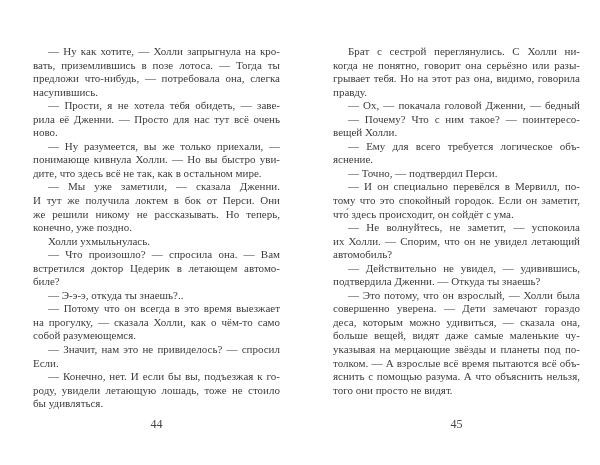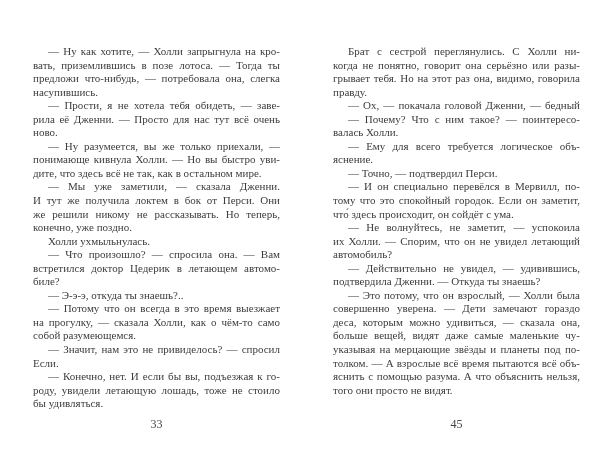--- a/index.html
+++ b/index.html
@@ -79,36 +79,36 @@
       <div class="line">роду, увидели летающую лошадь, тоже не стоило</div>
       <div class="line last">бы удивляться.</div>
     </div>
   <div class="page-text right" style="color: rgb(60, 60, 60);">
       <div class="line first">Брат с сестрой переглянулись. С Холли ни-</div>
       <div class="line">когда не понятно, говорит она серьёзно или разы-</div>
       <div class="line">грывает тебя. Но на этот раз она, видимо, говорила</div>
       <div class="line last">правду.</div>
       <div class="line first">— Ох, — покачала головой Дженни, — бедный</div>
       <div class="line first">— Почему? Что с ним такое? — поинтересо-</div>
-      <div class="line last">валась Холли.</div>
+      <div class="line last">вещей Холли.</div>
       <div class="line first">— Ему для всего требуется логическое объ-</div>
       <div class="line last">яснение.</div>
       <div class="line first last">— Точно, — подтвердил Перси.</div>
       <div class="line first">— И он специально перевёлся в Мервилл, по-</div>
       <div class="line">тому что это спокойный городок. Если он заметит,</div>
       <div class="line last">что́ здесь происходит, он сойдёт с ума.</div>
       <div class="line first">— Не волнуйтесь, не заметит, — успокоила</div>
       <div class="line">их Холли. — Спорим, что он не увидел летающий</div>
       <div class="line last">автомобиль?</div>
       <div class="line first">— Действительно не увидел, — удивившись,</div>
       <div class="line last">подтвердила Дженни. — Откуда ты знаешь?</div>
       <div class="line first">— Это потому, что он взрослый, — Холли была</div>
       <div class="line">совершенно уверена. — Дети замечают гораздо</div>
       <div class="line">деса, которым можно удивиться, — сказала она,</div>
       <div class="line">больше вещей, видят даже самые маленькие чу-</div>
       <div class="line">указывая на мерцающие звёзды и планеты под по-</div>
       <div class="line">толком. — А взрослые всё время пытаются всё объ-</div>
       <div class="line">яснить с помощью разума. А что объяснить нельзя,</div>
       <div class="line last">того они просто не видят.</div>
     </div>
-  <div class="page-number left">33</div>
+  <div class="page-number left">44</div>
   <div class="page-number right">45</div>
 </div>
 
 </body></html>

